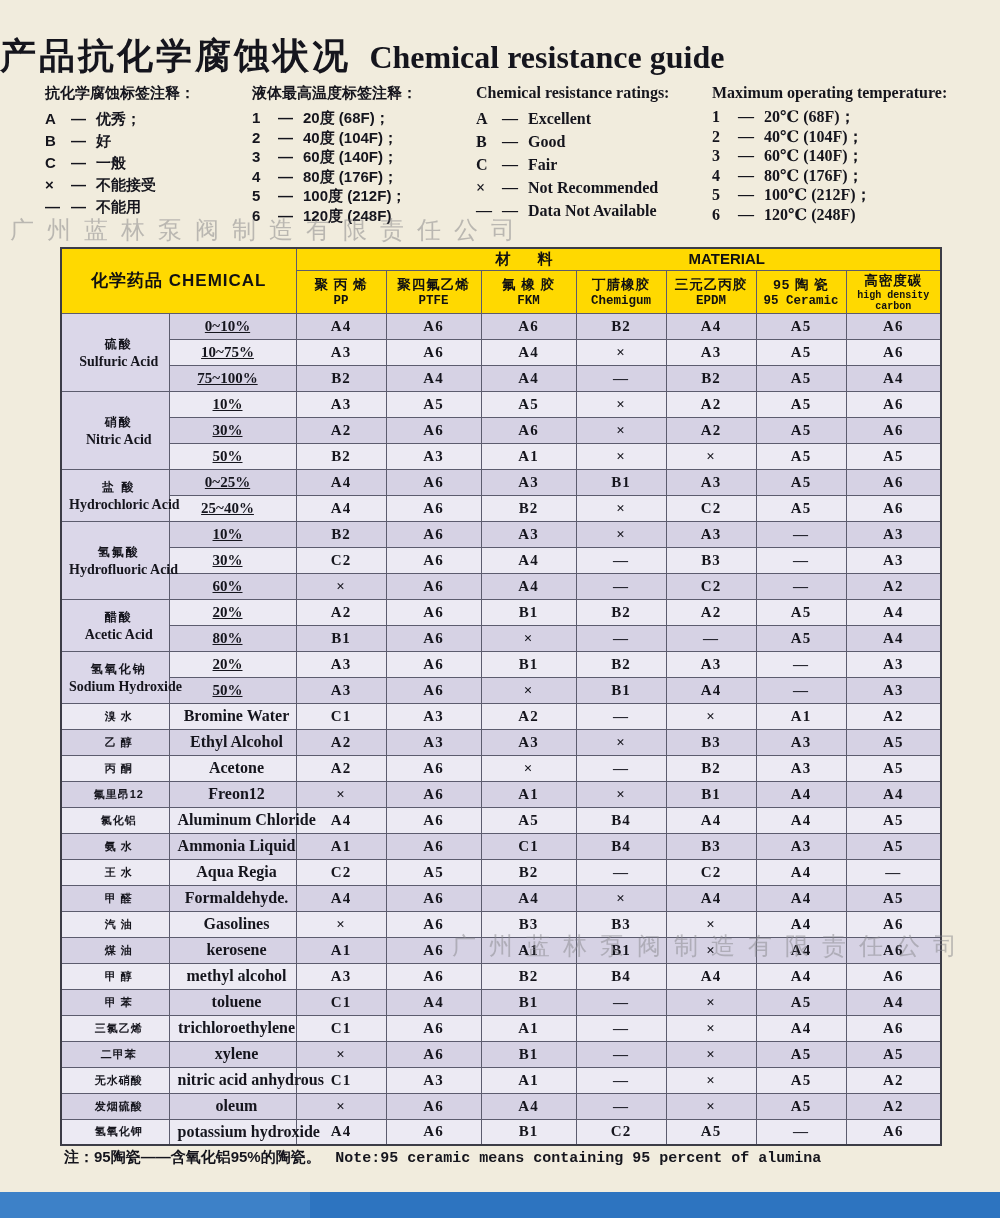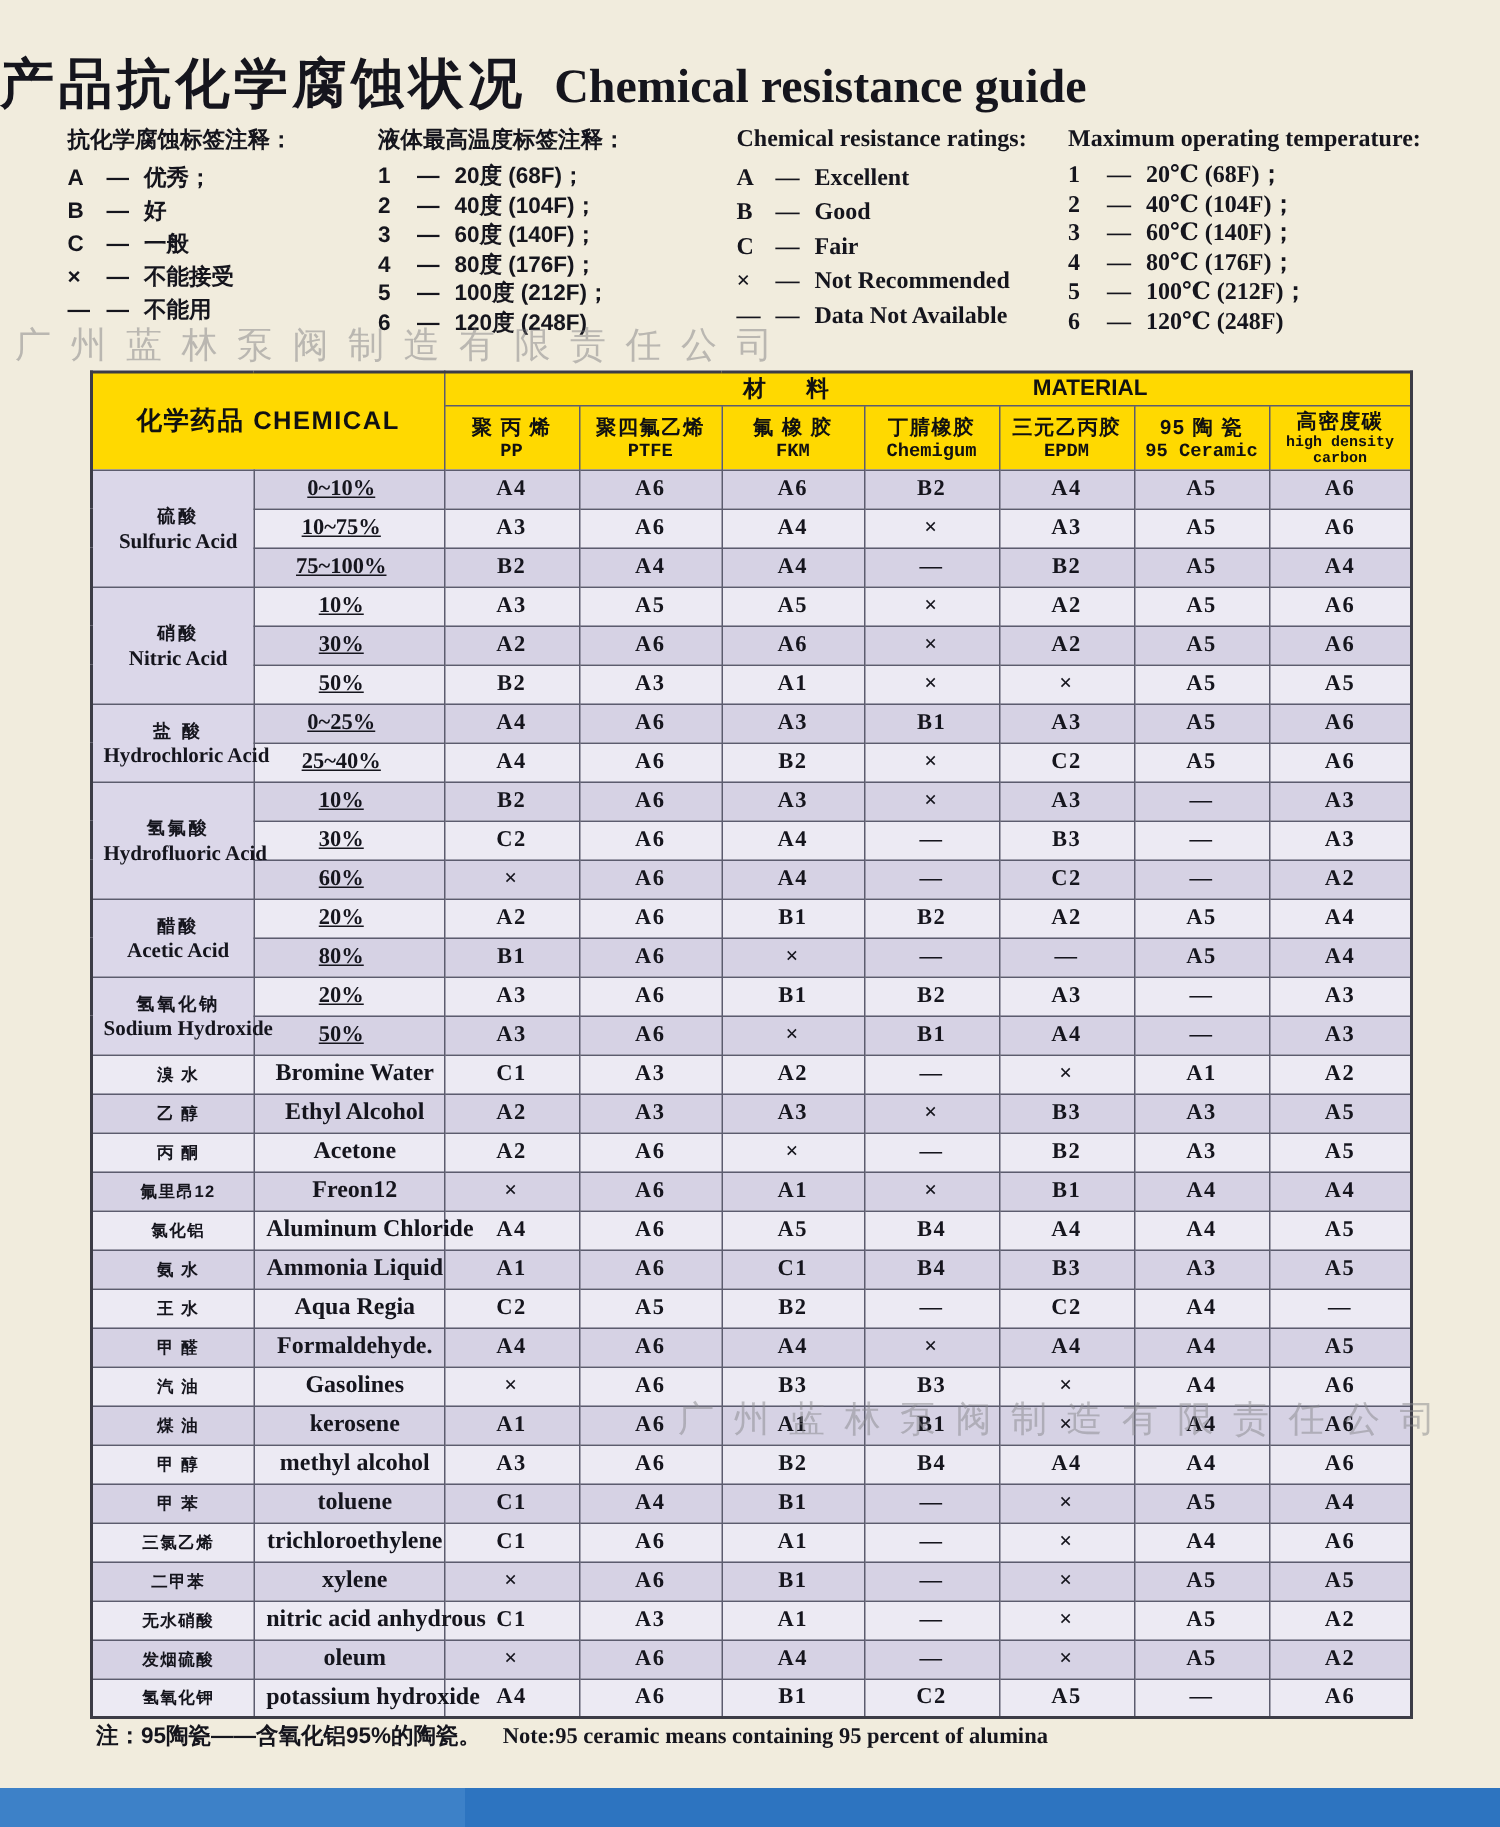--- a/index.html
+++ b/index.html
@@ -14,21 +14,21 @@
 
   
   .title-wrap { position:absolute; top:32px; left:0; width:100%; text-align:left; white-space:nowrap; }
   .title-zh { font-size:36px; font-weight:bold; letter-spacing:3px; }
   .title-en { font-family:"Liberation Serif","DejaVu Serif",serif; font-size:32px; font-weight:bold; margin-left:14px; }
 
   
   .legend-block { position:absolute; top:84px; }
   #legend-zh-ratings { left:45px; width:200px; }
   #legend-zh-temps   { left:252px; width:230px; }
-  #legend-en-ratings { left:491px; width:220px; }
+  #legend-en-ratings { left:476px; width:220px; }
   #legend-en-temps   { left:712px; width:245px; }
   .legend-title { font-weight:bold; font-size:15px; margin-bottom:5px; white-space:nowrap; }
   #legend-en-ratings .legend-title, #legend-en-temps .legend-title {
     font-family:"Liberation Serif","DejaVu Serif",serif; font-size:16px;
   }
   .legend-row { display:flex; align-items:baseline; font-size:15px; font-weight:bold; line-height:22px; white-space:nowrap; }
   #legend-zh-temps .legend-row, #legend-en-temps .legend-row { line-height:19.5px; }
   #legend-en-ratings .legend-row { line-height:23px; }
   #legend-en-ratings .legend-row, #legend-en-temps .legend-row {
     font-family:"Liberation Serif","DejaVu Serif",serif; font-size:16px; font-weight:600;
@@ -79,21 +79,21 @@
   .name-zh { font-size:12px; font-weight:bold; letter-spacing:2px; line-height:20px; }
   .name-en { font-size:14px; font-weight:bold; font-family:"Liberation Serif","DejaVu Serif",serif; line-height:16px; }
   td.single-name { font-size:11px; font-weight:bold; letter-spacing:1px; }
   td.en-name { text-align:left; padding-left:8px; font-family:"Liberation Serif","DejaVu Serif",serif; font-size:16px; font-weight:600; white-space:nowrap; }
   td.conc { text-align:right; padding-right:10px; font-family:"Liberation Serif","DejaVu Serif",serif; font-size:15px; font-weight:bold;text-decoration:underline; }
   td.val { font-family:"Liberation Serif","DejaVu Serif",serif; font-size:15px; font-weight:bold; letter-spacing:1px; }
 
   
   #footer-note { position:absolute; top:1148px; left:64px; white-space:nowrap; }
   #footer-note .note-zh { font-size:15px; font-weight:bold; }
-  #footer-note .note-en { font-family:Liberation Serif, serif; font-size:15px; font-weight:bold; margin-left:10px;text-align:center; }
+  #footer-note .note-en { font-family:Liberation Mono, monospace; font-size:15px; font-weight:bold; margin-left:10px;text-align:center; }
 
   
   #bottom-bar { position:absolute; bottom:0; left:0; width:100%; height:26px; background:#2d74c0; }
   #bottom-bar::before { content:""; position:absolute; left:0; top:0; width:310px; height:100%; background:#4a8ccd; opacity:.55; }
 </style>
 </head>
 <body>
 
 <div class="title-wrap">
   <span class="title-zh">产品抗化学腐蚀状况</span>

